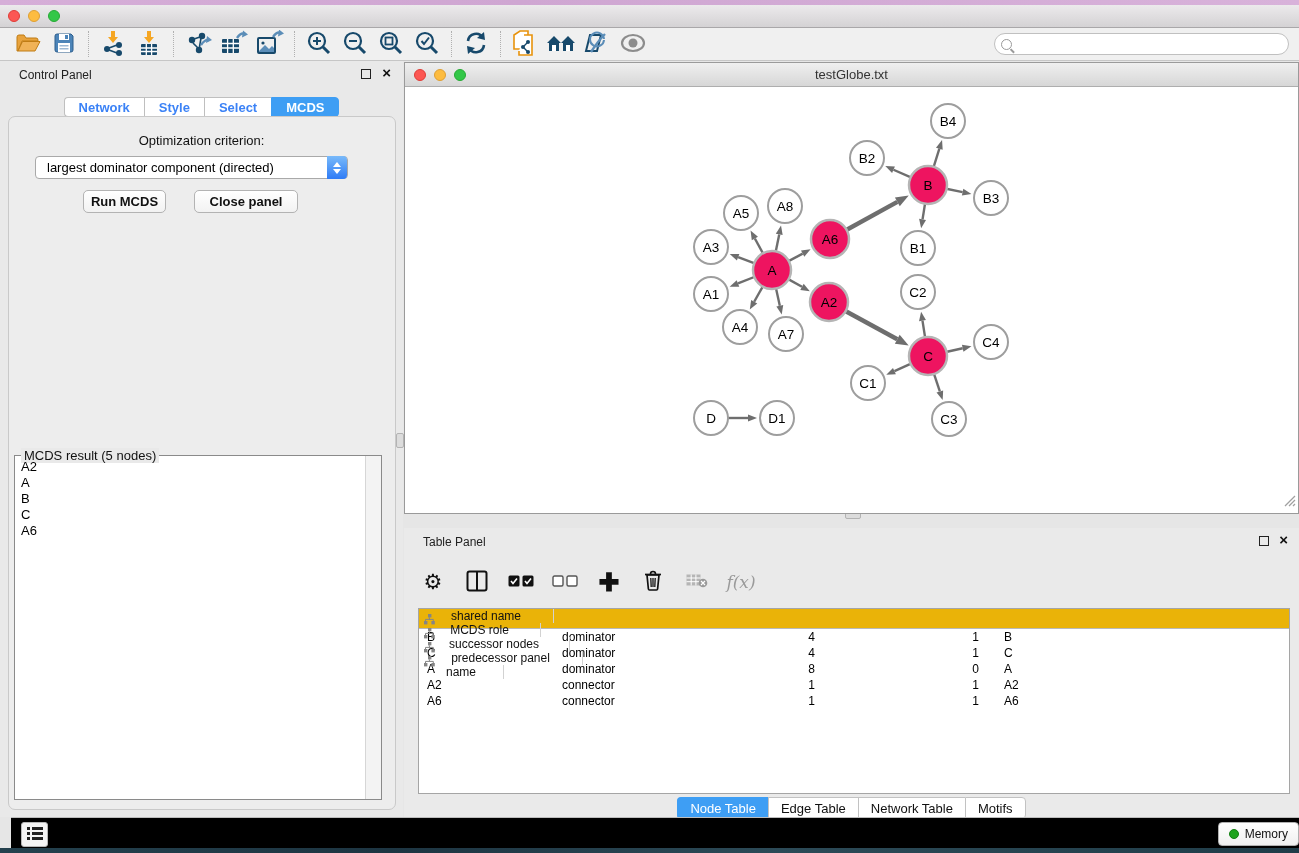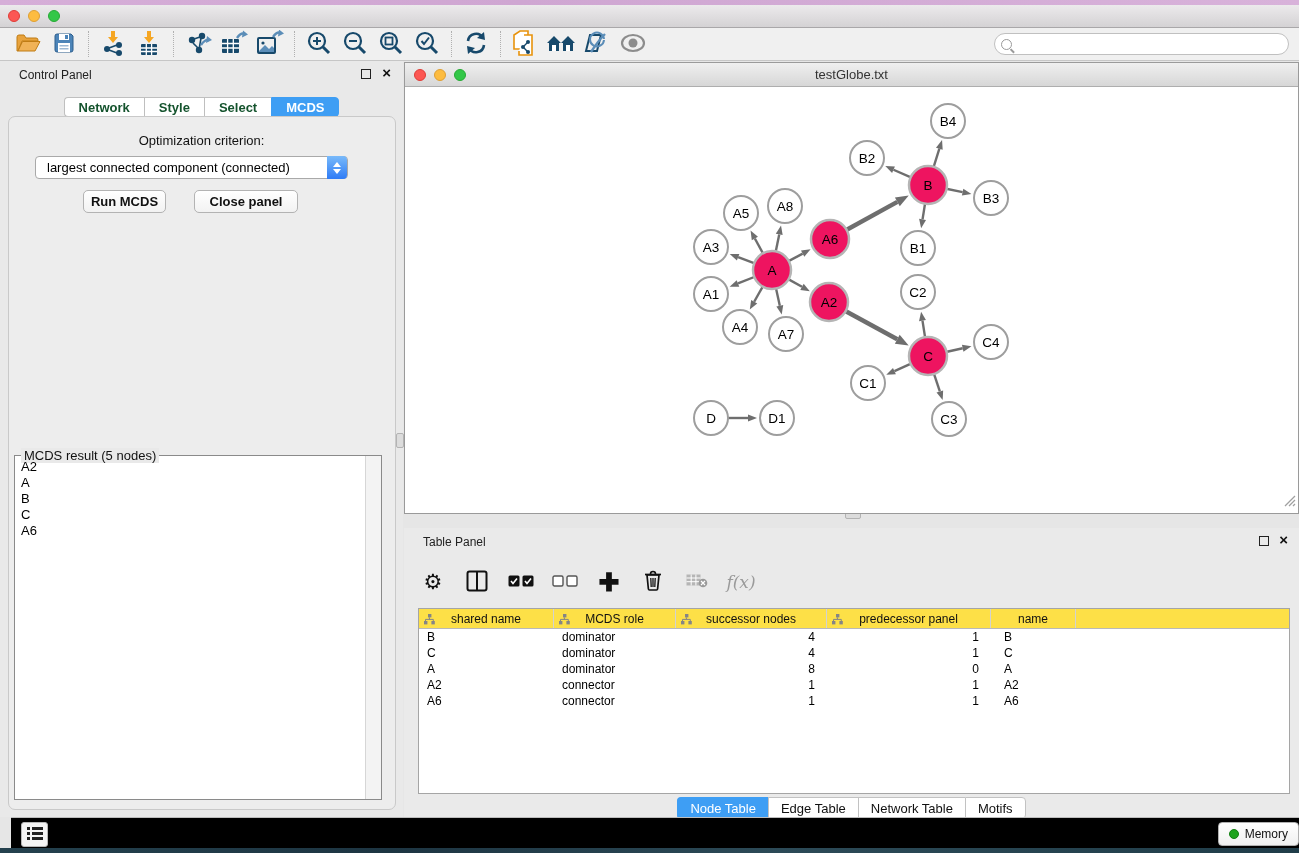--- a/index.html
+++ b/index.html
@@ -34,21 +34,21 @@
 
   
   .control-panel { position:absolute; left:0; top:61px; width:403px; height:756px; background:#e9e9e9; }
   .panel-head { position:relative; height:26px; }
   .panel-title { position:absolute; left:19px; top:7px; font-size:12px; color:#222; }
   .float-ic { position:absolute; width:10px; height:10px; border:1.5px solid #222; top:8px; }
   .close-ic { position:absolute; top:3px; font-size:15px; font-weight:bold; color:#111; line-height:18px; }
   .control-panel .float-ic { right:32px; } .control-panel .close-ic { right:12px; }
 
   .tabs { position:absolute; top:36px; left:0; width:100%; display:flex; justify-content:center; }
-  .tab { font-size:13px; font-weight:bold; color:#14532d; background:#fff; border:1px solid #bfbfbf;
+  .tab { font-size:13px; font-weight:bold; color:#3b82f6; background:#fff; border:1px solid #bfbfbf;
     border-right:none; padding:2px 14px 3px; height:20px; }
   .tab:first-child { border-radius:4px 0 0 4px; }
   .tab:last-child { border-right:1px solid #bfbfbf; border-radius:0 4px 4px 0; }
   .tab.sel { background:#3e9ef4; border-color:#3e9ef4; color:#fff; }
 
   .ctl-content { position:absolute; left:8px; top:55px; width:388px; height:694px;
     background:#ededed; border:1px solid #c9c9c9; border-radius:7px; }
   .opt-label { position:absolute; top:72px; width:100%; text-align:center; font-size:13px; font-weight:normal; color:#111; }
   .dropdown { position:absolute; left:35px; top:95px; width:313px; height:23px; background:#fff;
     border:1px solid #a9a9a9; border-radius:4px; font-size:13px; display:flex; align-items:center; padding-left:11px; }
@@ -85,21 +85,21 @@
   
   .table-panel { position:absolute; left:404px; top:520px; width:895px; height:297px; background:#eaeaea;margin-top:8px; }
   .table-panel .float-ic { right:30px; } .table-panel .close-ic { right:11px; }
   .tp-toolbar { position:absolute; left:14px; top:34px; height:40px; display:flex; align-items:center; gap:14px; }
   .tp-ic { width:30px; height:32px; display:flex; align-items:center; justify-content:center; background:none; border:none; }
   .fx { font-family:"DejaVu Serif", serif; font-style:italic; font-size:17px; color:#9a9a9a; }
   .gear { font-size:21px; color:#111; line-height:20px; }
   .plus { font-size:25px; font-weight:bold; color:#111; line-height:20px; }
 
   .data-table { position:absolute; left:14px; top:80px; width:872px; height:186px; background:#fff; border:1px solid #a5a5a5; overflow:hidden; }
-  .thead { display:flex; height:20px; background:#fde047; border-bottom:1px solid #b9b9b9; }
+  .thead { display:flex; height:20px; background:#eab308; border-bottom:1px solid #b9b9b9;flex-direction:column; }
   .th { display:flex; align-items:center; justify-content:center; gap:5px; font-size:12px; color:#111;
     border-right:1px solid #d2d2d2; position:relative; }
   .th .hier { position:absolute; left:5px; top:5px; }
   .tr { display:flex; height:16px; }
   .td { font-size:12px; color:#000; line-height:16px; padding:0 8px; white-space:nowrap; overflow:hidden; }
   .td.num { text-align:right; padding-right:12px; }
   .td.namecol { padding-left:13px; }
 
   .btabs { position:absolute; left:0; bottom:6px; width:100%; display:flex; justify-content:center; }
   .btab { font-size:13px; color:#111; background:#fff; border:1px solid #c2c2c2; border-right:none;
@@ -303,21 +303,21 @@
     </div>
     <div class="tabs" id="ctl-tabs">
         <div class="tab">Network</div>
         <div class="tab">Style</div>
         <div class="tab">Select</div>
         <div class="tab sel">MCDS</div>
       </div>
     <div class="ctl-content"></div>
     <div class="opt-label">Optimization criterion:</div>
     <div class="dropdown">
-      <span>largest connected component (connected)</span>
+      <span>largest dominator component (directed)</span>
       <span class="dd-step">
           <span class="dd-up"></span>
           <span class="dd-dn"></span>
         </span>
     </div>
     <button class="pbtn run-btn">Run MCDS</button>
     <button class="pbtn closep-btn">Close panel</button>
     <div class="result-box">
       <span class="result-legend">MCDS result (5 nodes)</span>
       <div class="result-list" id="mcds-list">

